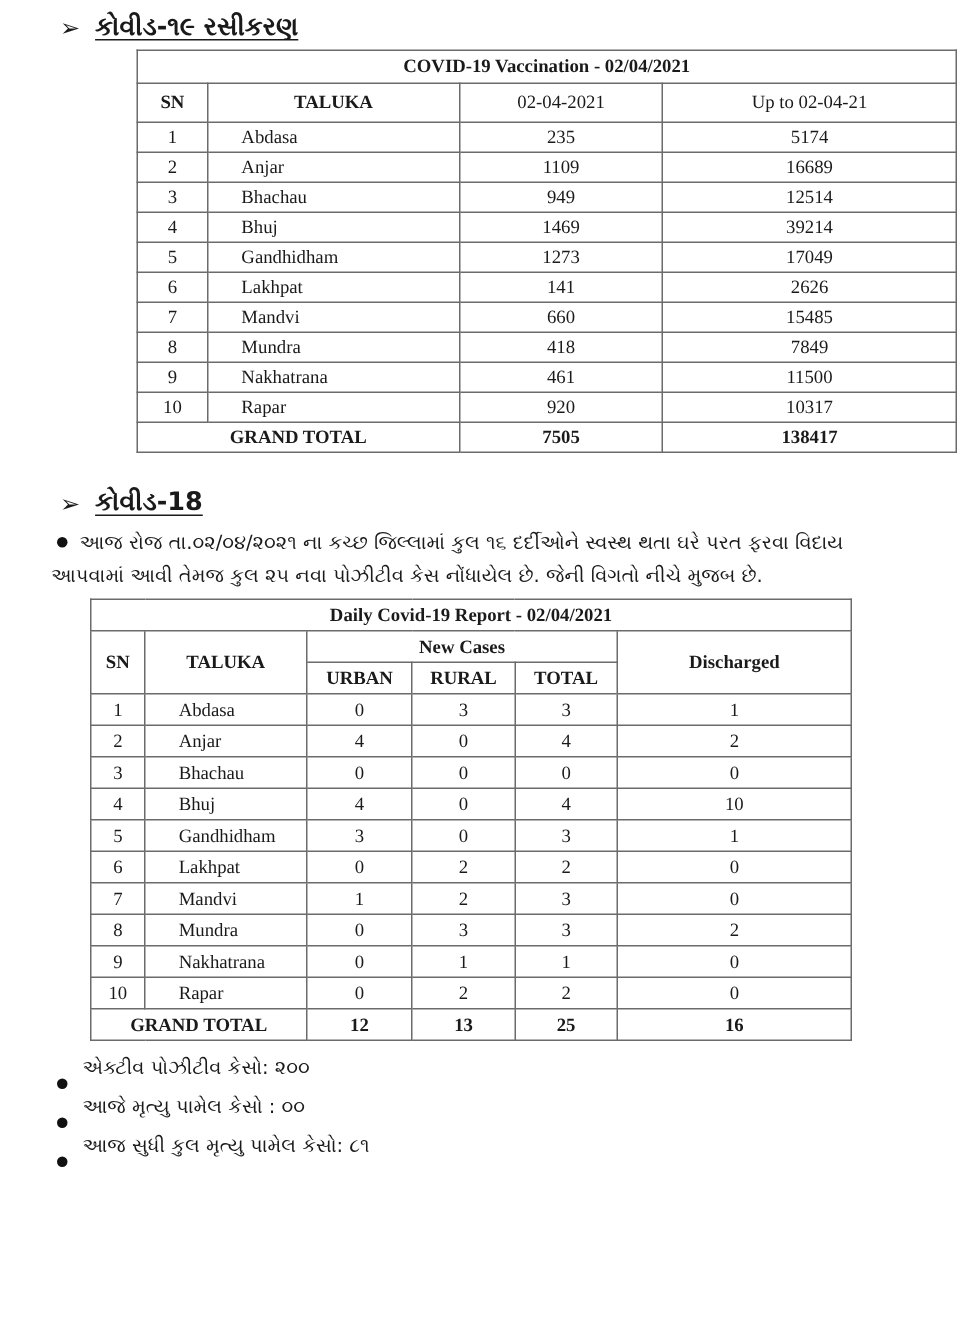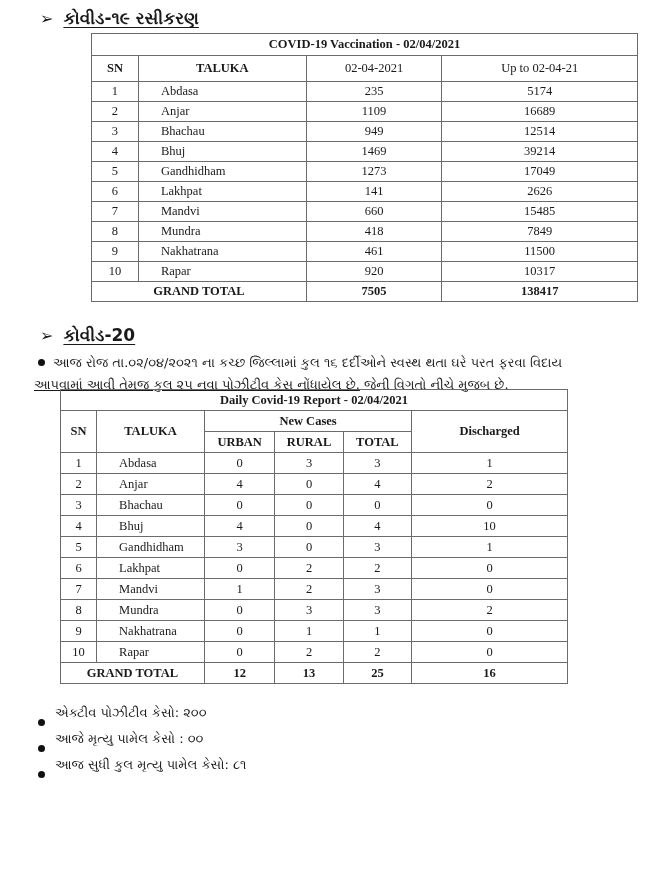--- a/index.html
+++ b/index.html
@@ -10,21 +10,21 @@
   .heading .arrow { font-size:16px; }
   .heading .txt { text-decoration:underline; text-underline-offset:3px; }
   table { position:absolute; border-collapse:collapse; font-family:"Liberation Serif", serif; font-size:12.5px; }
   td, th { border:1px solid #6b6b6b; padding:0; height:19px; line-height:19px; text-align:center; font-weight:normal; }
   th { font-weight:bold; }
   td.name { text-align:left; padding-left:22px; }
   tr.total td { font-weight:bold; }
   table { border:1.5px solid #555; }
   .para { position:absolute; left:38px; width:590px; font-family:"DejaVu Sans", sans-serif; font-size:13px; line-height:22px; }
   .para .bullet-dot { display:inline-block; width:7px; height:7px; border-radius:50%; background:#111; margin-right:8px; vertical-align:middle; position:relative; top:-1px; }
-  .para .u { text-decoration:underline; }
+  .para .u { }
   ul.stats { position:absolute; left:38px; top:700px; margin:0; padding:0; list-style:none;
              font-family:"DejaVu Sans", sans-serif; font-size:13px; }
   ul.stats li { height:26px; line-height:26px; display:flex; align-items:flex-end; }
   ul.stats li .dot { width:7px; height:7px; border-radius:50%; background:#111; margin-right:10px; display:inline-block; }
 </style>
 </head>
 <body>
 
 <div class="heading" style="top:8px;">
   <span class="arrow">➢</span>
@@ -111,29 +111,29 @@
   <tr class="total">
     <td colspan="2">GRAND TOTAL</td>
     <td>7505</td>
     <td>138417</td>
   </tr>
 </tbody>
   </table>
 
 <div class="heading" style="top:325px;">
   <span class="arrow">➢</span>
-  <span class="txt">કોવીડ-20</span>
+  <span class="txt">કોવીડ-18</span>
 </div>
 
 <div class="para" style="top:352px;">
   <div><span class="bullet-dot"></span><span>આજ રોજ તા.૦૨/૦૪/૨૦૨૧ ના   કચ્છ જિલ્લામાં કુલ ૧૬ દર્દીઓને સ્વસ્થ થતા ઘરે પરત ફરવા વિદાય</span></div>
   <div style="margin-left:-4px;"><span class="u">આપવામાં આવી તેમજ કુલ ૨૫ નવા પોઝીટીવ કેસ નોંધાયેલ છે.</span><span> જેની વિગતો નીચે મુજબ છે.</span></div>
 </div>
 
-<table style="left:60px; top:389px; width:508px;font-family:Liberation Serif, serif;">
+<table style="left:60px; top:399px; width:508px;font-family:Liberation Serif, serif;">
   <colgroup>
     <col style="width:41px">
       <col style="width:113px">
       <col style="width:77px">
       <col style="width:74px">
       <col style="width:75px">
       <col style="width:180px">
   </colgroup>
   <tbody>
       <tr>

